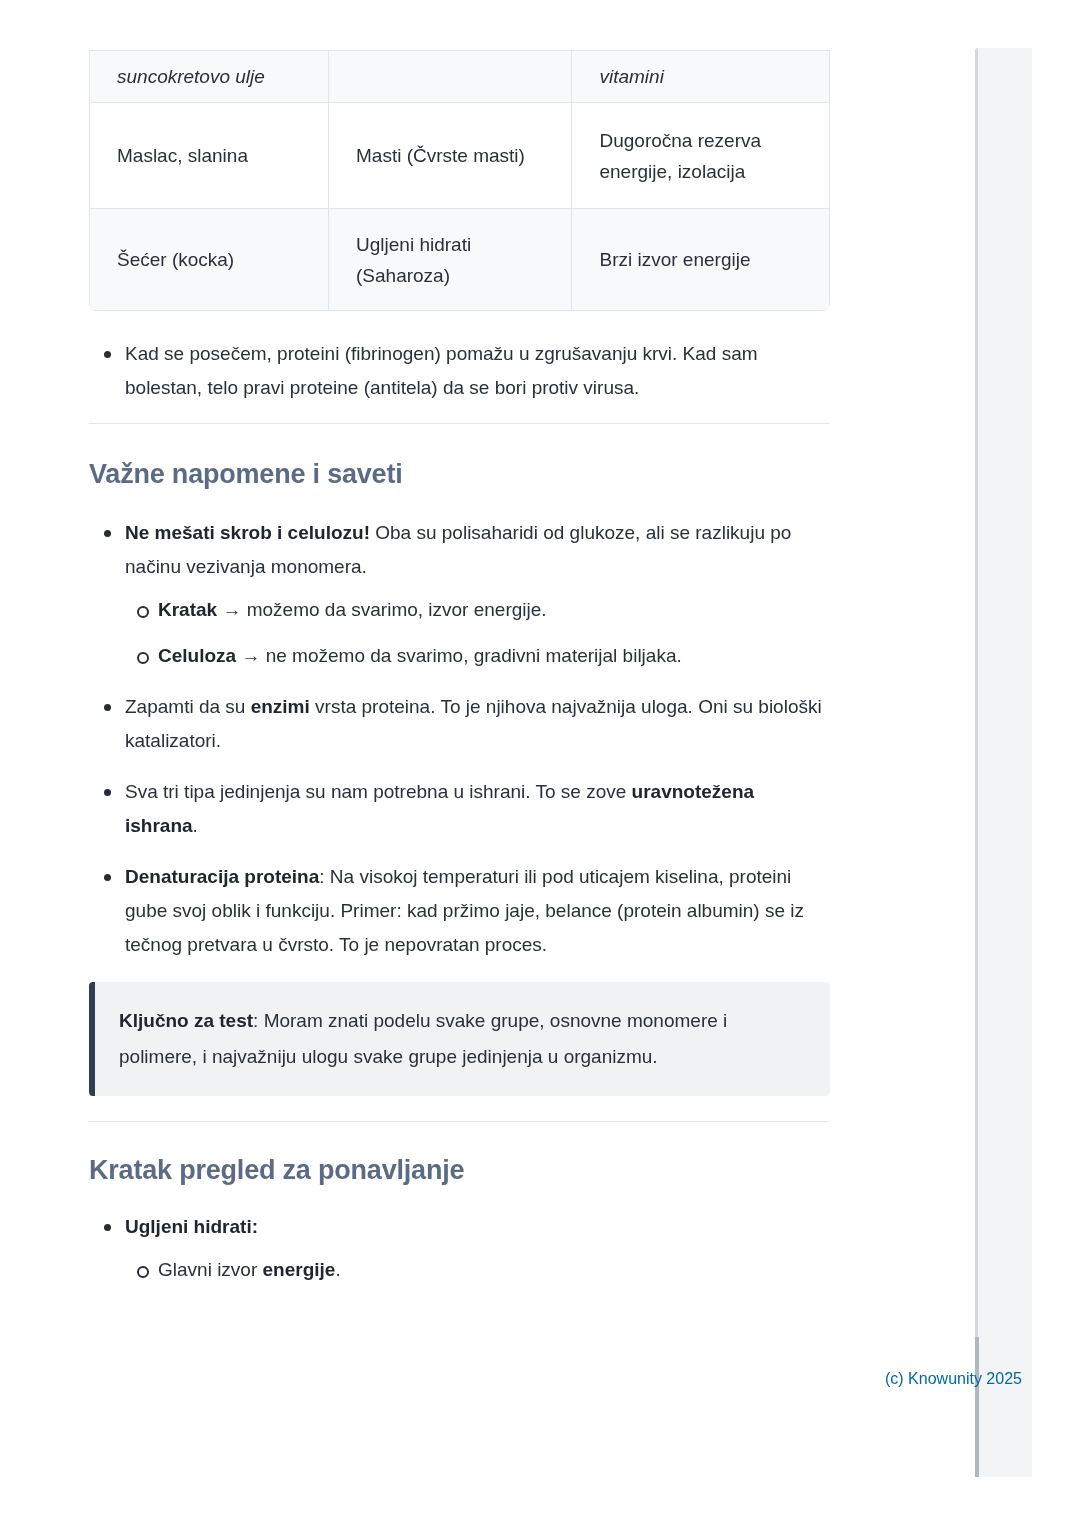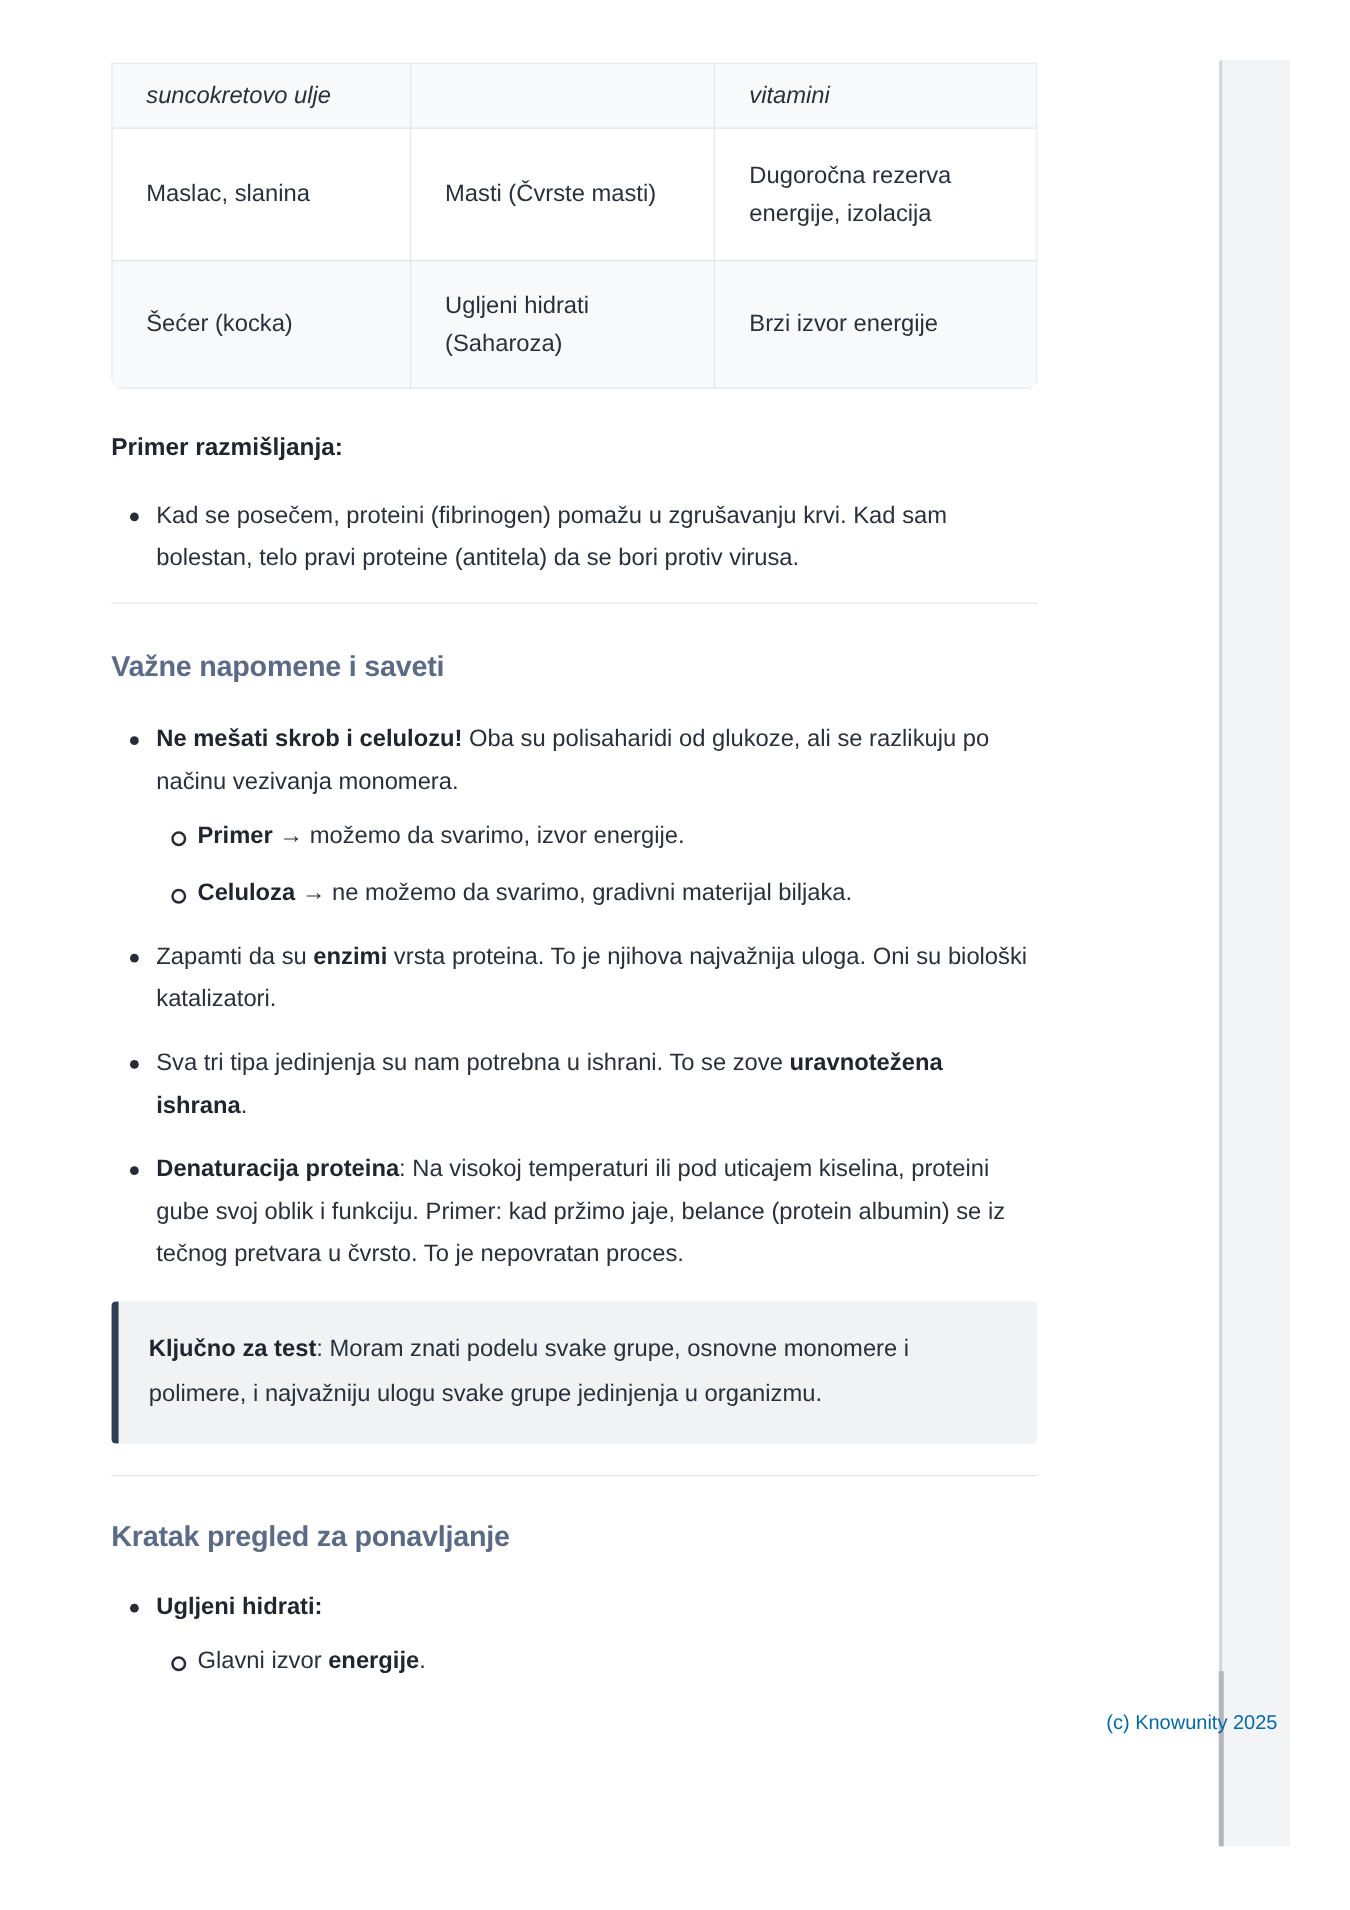--- a/index.html
+++ b/index.html
@@ -83,21 +83,21 @@
     background: transparent;
   }
   .b { font-weight: 700; color: #21262e; }
   .divider {
     height: 1px;
     background: #e4e7ea;
     margin-top: 18px;
   }
   h2 {
     margin: 34px 0 0;
-    font-size: 23px;
+    font-size: 27px;
     line-height: 32px;
     font-weight: 700;
     color: #5b6b85;
     letter-spacing: -0.2px;
   }
   .callout {
     margin-top: 20px;
     background: #f0f2f4;
     border-left: 6px solid #2e3d51;
     border-radius: 4px;
@@ -157,35 +157,34 @@
         <tr>
           <td class="c1">Šećer (kocka)</td>
           <td class="c2">Ugljeni hidrati
 (Saharoza)</td>
           <td class="c3">Brzi izvor energije</td>
         </tr>
       </tbody>
     </table>
   </div>
 
-  <p class="bold-head">Primer razmišljanja:</p>
 
   <ul class="l1 example">
     <li>Kad se posečem, proteini (fibrinogen) pomažu u zgrušavanju krvi. Kad sam bolestan, telo pravi proteine (antitela) da se bori protiv virusa.</li>
   </ul>
 
   <div class="divider"></div>
 
   <h2>Važne napomene i saveti</h2>
 
   <ul class="l1 notes">
     <li>
       <span><span class="b">Ne mešati skrob i celulozu!</span><span> Oba su polisaharidi od glukoze, ali se razlikuju po načinu vezivanja monomera.</span></span>
       <ul class="l2">
-        <li><span><span class="b">Primer</span><span> → možemo da svarimo, izvor energije.</span></span></li>
+        <li><span><span class="b">Kratak</span><span> → možemo da svarimo, izvor energije.</span></span></li>
         <li><span><span class="b">Celuloza</span><span> → ne možemo da svarimo, gradivni materijal biljaka.</span></span></li>
       </ul>
     </li>
     <li><span><span>Zapamti da su </span><span class="b">enzimi</span><span> vrsta proteina. To je njihova najvažnija uloga. Oni su biološki katalizatori.</span></span></li>
     <li><span><span>Sva tri tipa jedinjenja su nam potrebna u ishrani. To se zove </span><span class="b">uravnotežena ishrana</span><span>.</span></span></li>
     <li><span><span class="b">Denaturacija proteina</span><span>: Na visokoj temperaturi ili pod uticajem kiselina, proteini gube svoj oblik i funkciju. Primer: kad pržimo jaje, belance (protein albumin) se iz tečnog pretvara u čvrsto. To je nepovratan proces.</span></span></li>
   </ul>
 
   <div class="callout">
     <p><span class="b">Ključno za test</span><span>: Moram znati podelu svake grupe, osnovne monomere i polimere, i najvažniju ulogu svake grupe jedinjenja u organizmu.</span></p>

